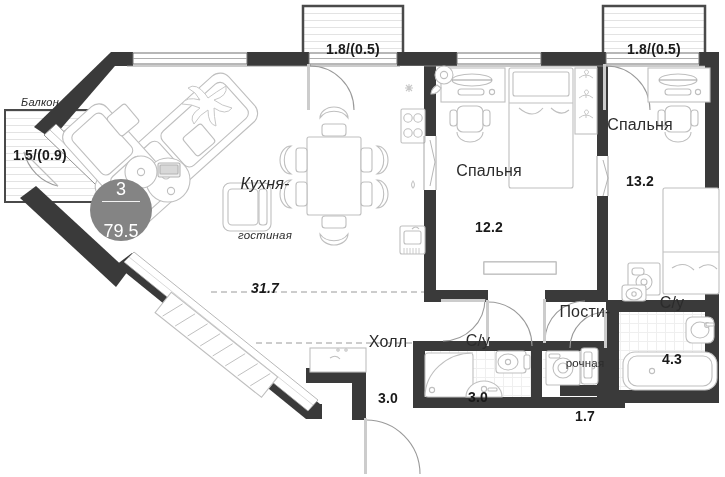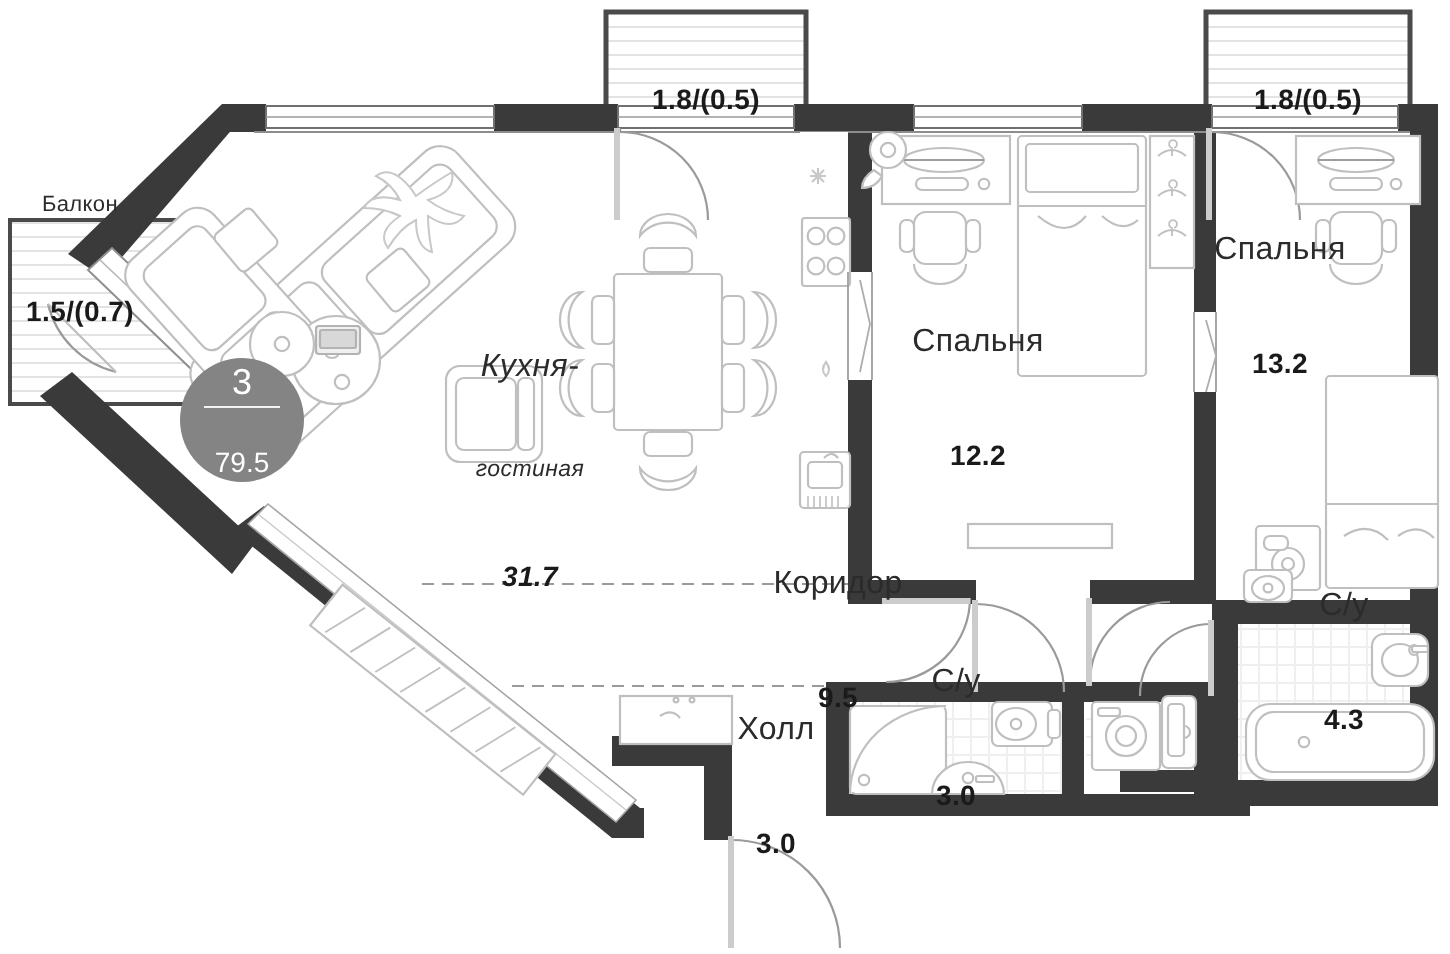--- a/index.html
+++ b/index.html
@@ -56,21 +56,21 @@
     letter-spacing: 0.2px;
   }
   .room-label .rl-area {
     display: block;
     font-size: 14px;
     font-weight: 700;
     color: #1a1a1a;
     margin-top: 4px;
     letter-spacing: 0.2px;
   }
-  .balcony-label .rl-name { font-size: 11px; }
+  .balcony-label .rl-name { font-size: 11px; font-style: italic; }
   .balcony-label .rl-area { font-size: 14px; font-weight: 700; }
 
   .badge {
     position: absolute;
     width: 62px;
     height: 62px;
     border-radius: 50%;
     background: #848484;
     transform: translate(-50%, -50%);
     color: #ffffff;
@@ -85,21 +85,21 @@
     line-height: 1;
     padding-bottom: 3px;
   }
   .badge .badge-rule {
     width: 38px;
     height: 1px;
     background: #ffffff;
     opacity: .9;
   }
   .badge .badge-area {
-    font-size: 14px;
+    font-size: 18px;
     font-weight: 400;
     line-height: 1;
     padding-top: 4px;
     margin-top: 16px;
   }
 </style>
 </head>
 <body>
 
 <div id="plan-root">
@@ -529,21 +529,21 @@
       <line x1="597" y1="156" x2="597" y2="196"></line>
       <path d="M603,160 l5,18 l-5,18" stroke="#adadad"></path>
     </g>
 
   </svg>
 
   <div class="label-layer">
 
     <div class="room-label balcony-label" style="left:40px; top:130px;">
       <span class="rl-name">Балкон</span>
-      <span class="rl-area">1.5/(0.7)</span>
+      <span class="rl-area">1.5/(0.9)</span>
     </div>
 
     <div class="room-label balcony-label" style="left:353px; top:24px;">
       <span class="rl-name">Балкон</span>
       <span class="rl-area">1.8/(0.5)</span>
     </div>
 
     <div class="room-label balcony-label" style="left:654px; top:24px;">
       <span class="rl-name">Балкон</span>
       <span class="rl-area">1.8/(0.5)</span>
@@ -558,35 +558,36 @@
     <div class="room-label" style="left:489px; top:199px;">
       <span class="rl-name">Спальня</span>
       <span class="rl-area">12.2</span>
     </div>
 
     <div class="room-label" style="left:640px; top:153px;">
       <span class="rl-name">Спальня</span>
       <span class="rl-area">13.2</span>
     </div>
 
-    <div class="room-label" style="left:419px; top:320px;">
-      <span class="rl-name">Коридор</span>
-      <span class="rl-area">9.5</span>
-    </div>
-
-    <div class="room-label" style="left:388px; top:393px;">
+
+    <div class="room-label" style="left:388px; top:370px;">
       <span class="rl-name">Холл</span>
       <span class="rl-area">3.0</span>
     </div>
 
     <div class="room-label" style="left:478px; top:369px;">
       <span class="rl-name">С/у</span>
       <span class="rl-area">3.0</span>
     </div>
 
+    <div class="room-label" style="left:585px; top:364px;">
+      <span class="rl-name">Пости-</span>
+      <span class="rl-name2">рочная</span>
+      <span class="rl-area">1.7</span>
+    </div>
 
     <div class="room-label" style="left:672px; top:331px;">
       <span class="rl-name">С/у</span>
       <span class="rl-area">4.3</span>
     </div>
 
     <div class="badge" style="left:121px; top:210px;">
       <span class="badge-rooms">3</span>
       <span class="badge-rule"></span>
       <span class="badge-area">79.5</span>

